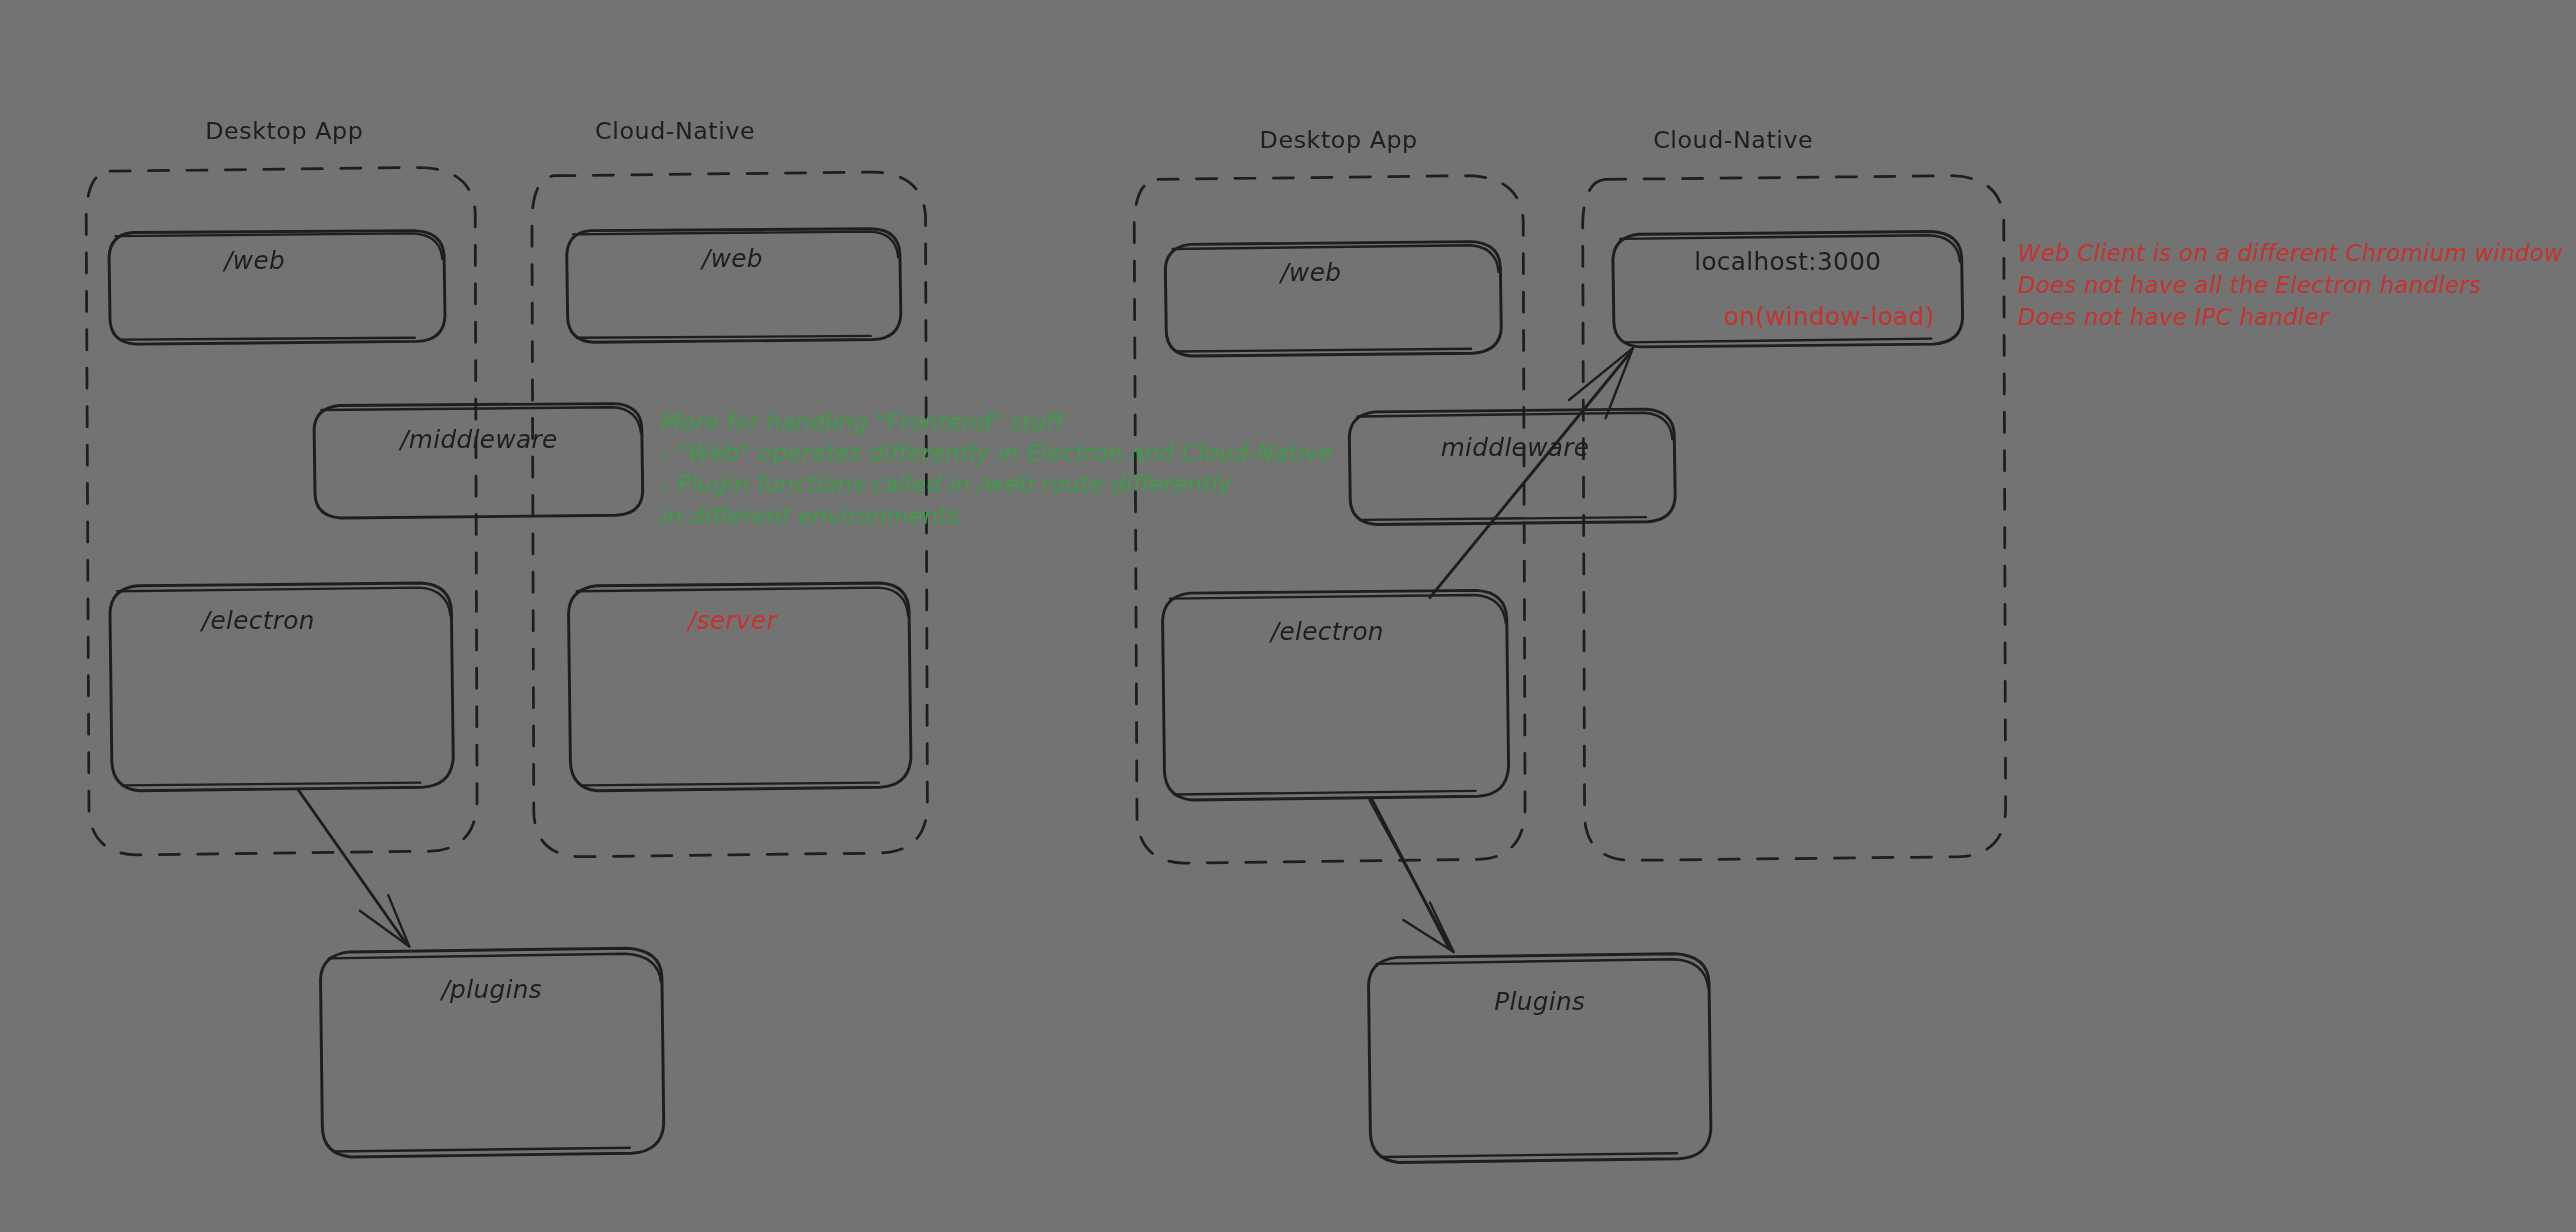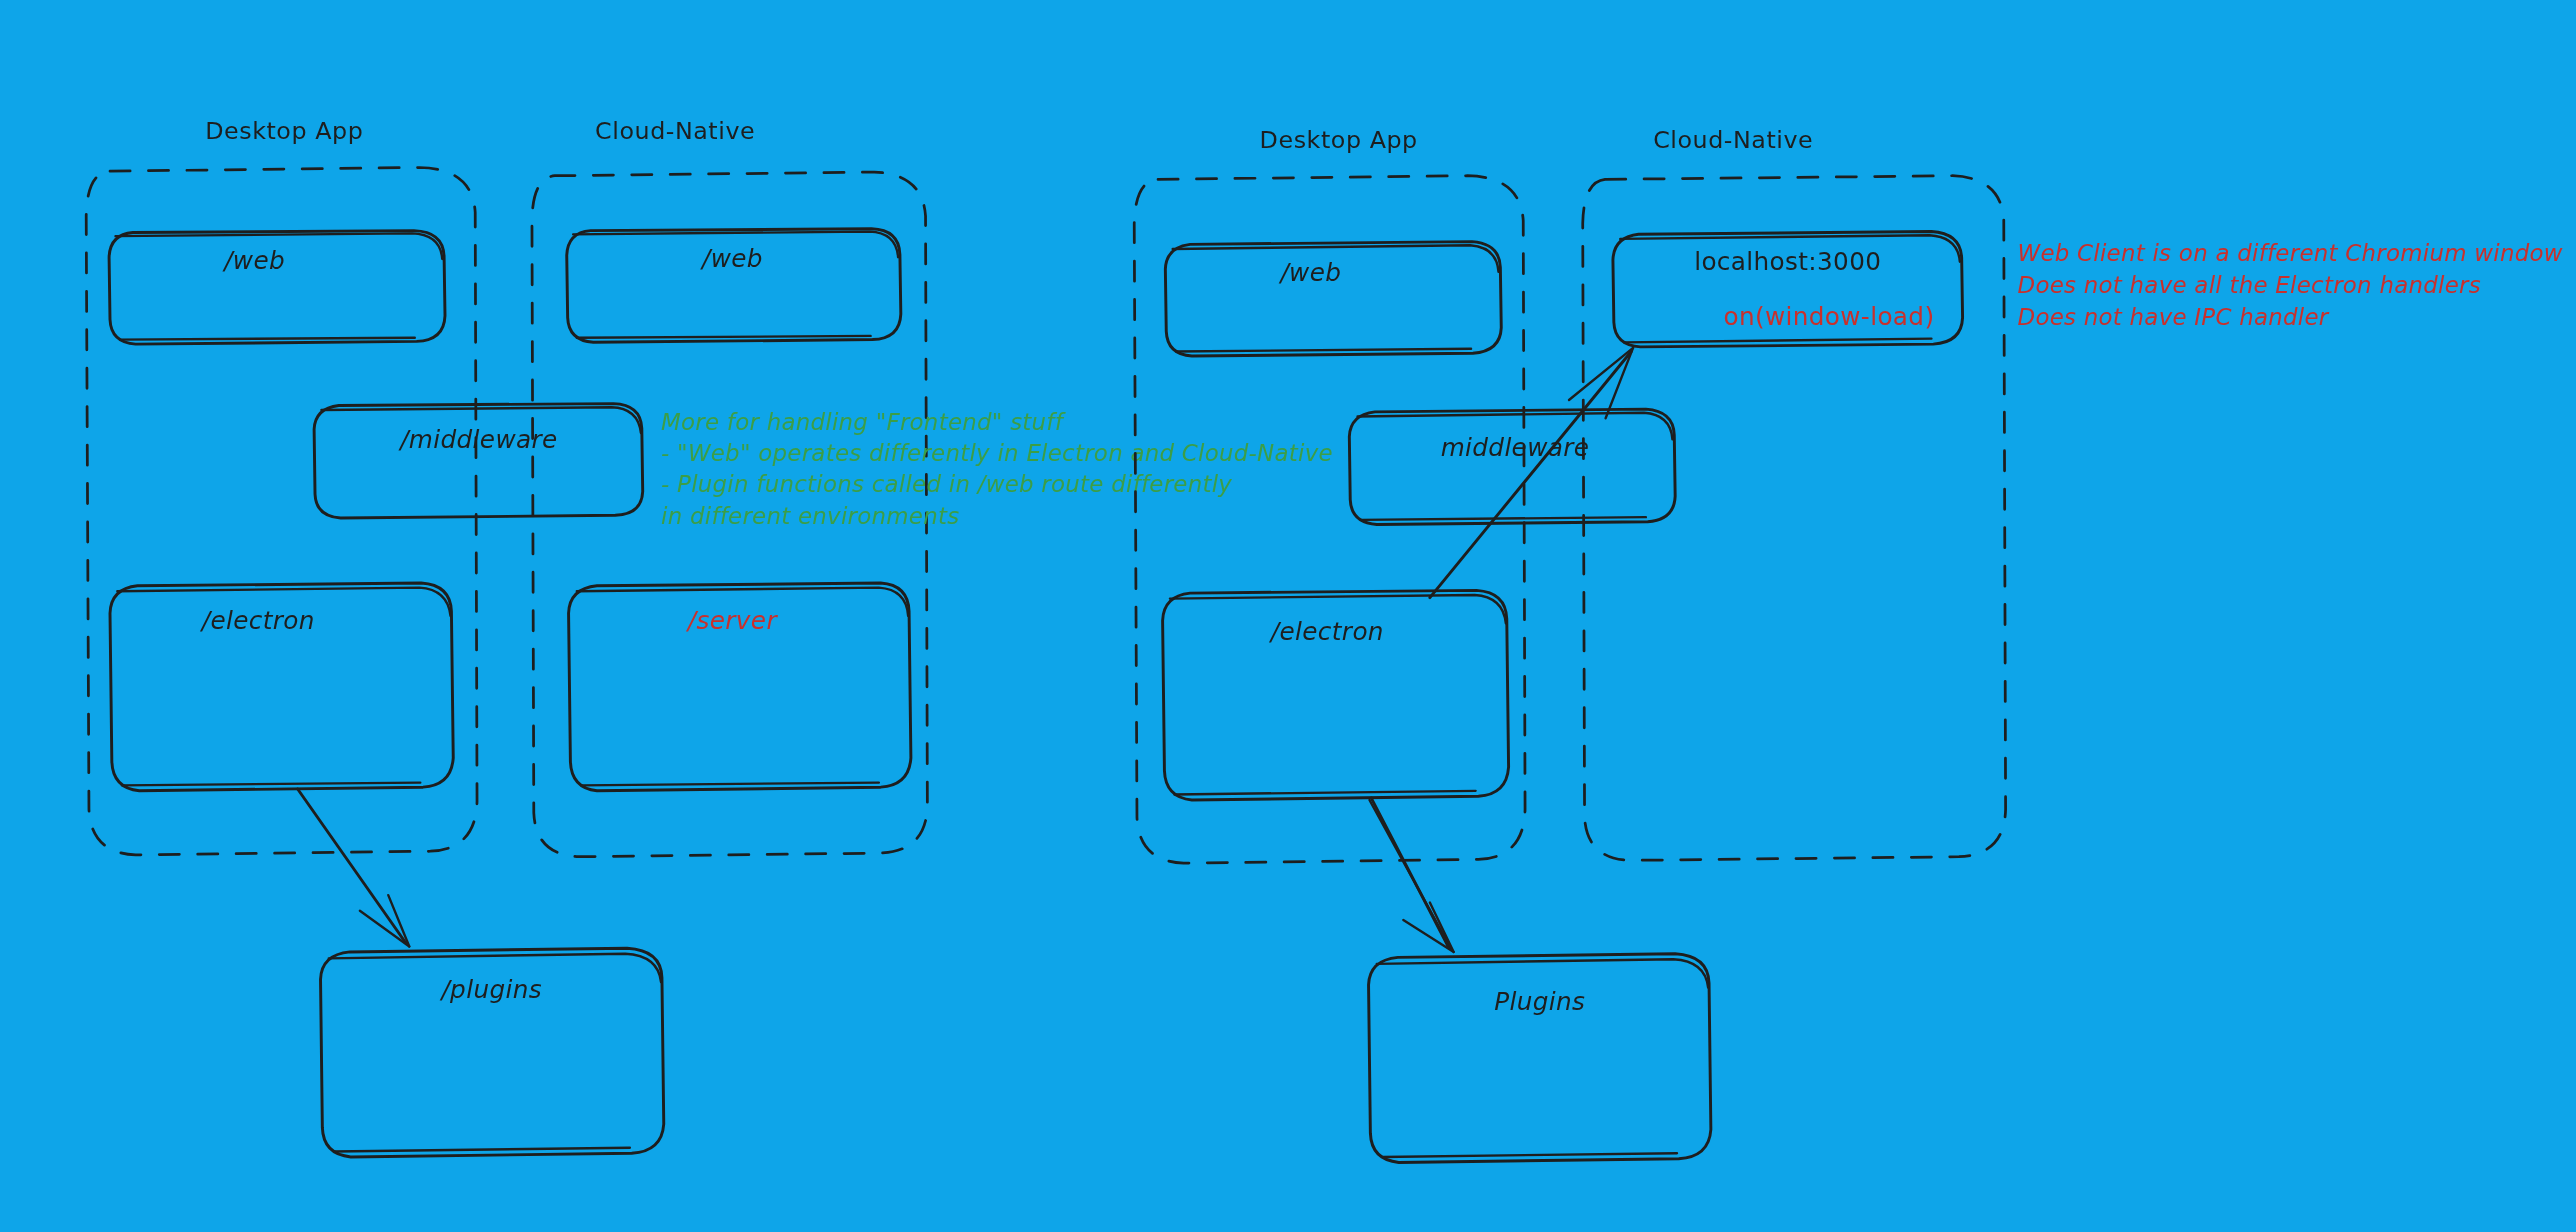--- a/index.html
+++ b/index.html
@@ -11,21 +11,21 @@
   body {
     width: 2576px;
     height: 1232px;
     overflow: hidden;
     font-family: "DejaVu Sans", sans-serif;
   }
   #canvas-root {
     position: relative;
     width: 2576px;
     height: 1232px;
-    background: #0ea5e9;
+    background: #737373;
   }
   svg#scene {
     position: absolute;
     top: 0;
     left: 0;
     width: 2576px;
     height: 1232px;
     display: block;
   }
   .hand-stroke {

